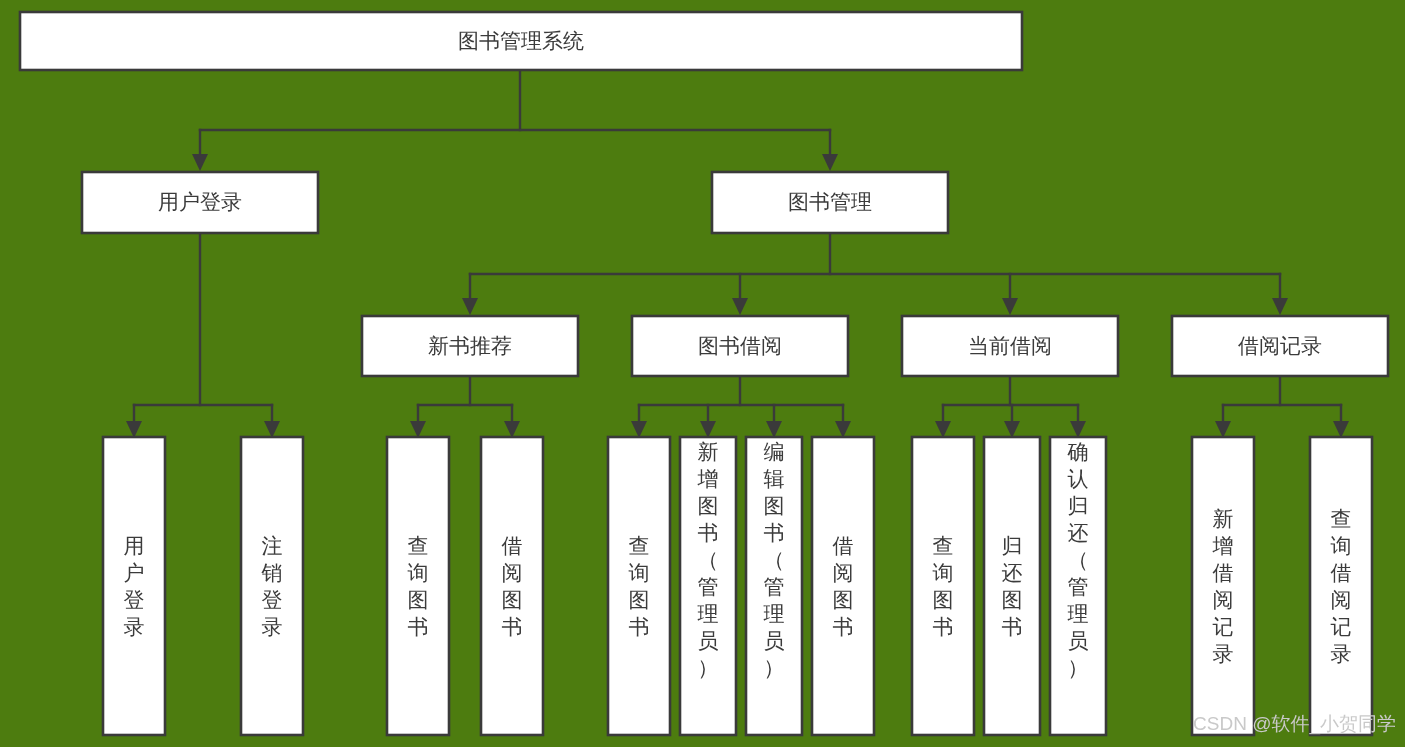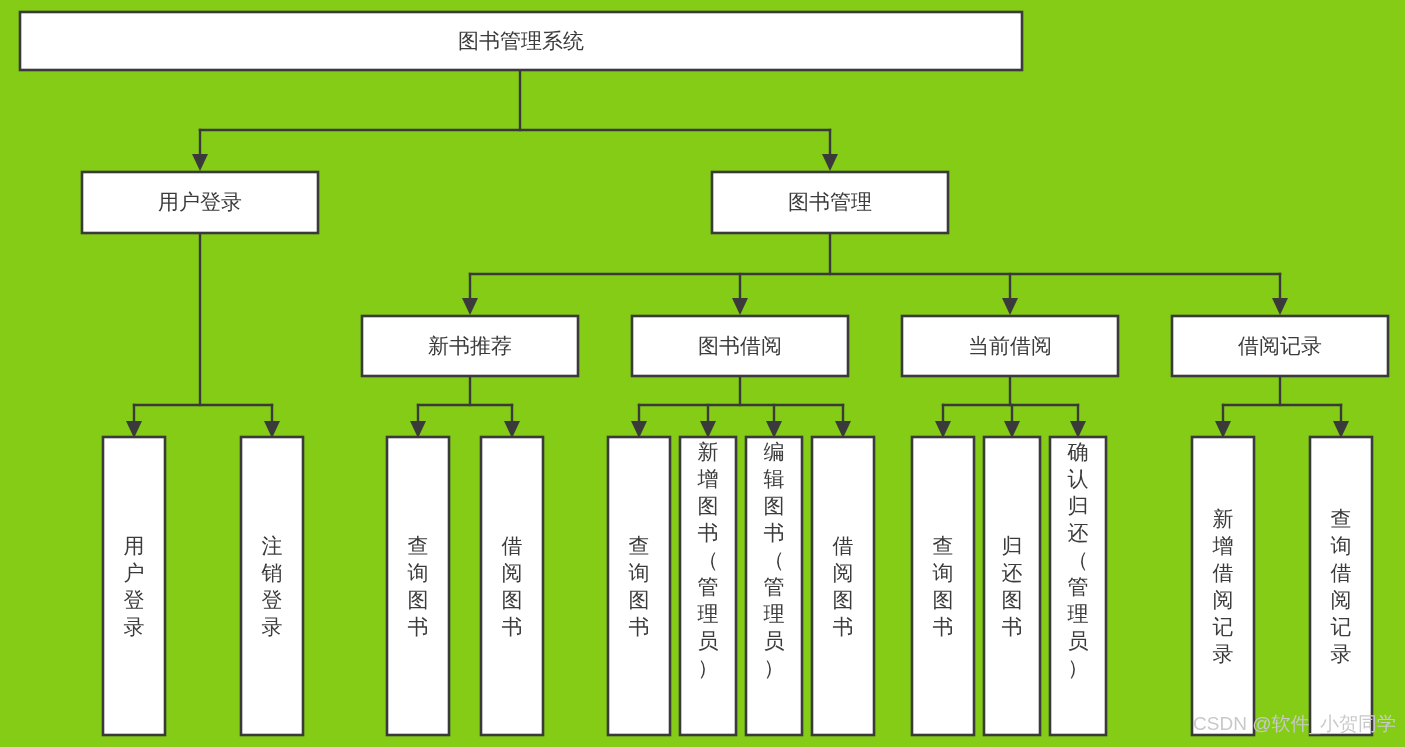--- a/index.html
+++ b/index.html
@@ -10,21 +10,21 @@
   body {
     width: 1405px;
     height: 747px;
     font-family: "Liberation Sans", "DejaVu Sans", sans-serif;
     overflow: hidden;
   }
   #diagram-root {
     position: relative;
     width: 1405px;
     height: 747px;
-    background: #84cc16;
+    background: #4d7c0f;
   }
   svg#tree-svg {
     position: absolute;
     left: 0;
     top: 0;
     width: 1405px;
     height: 747px;
     display: block;
   }
   .node-box {

